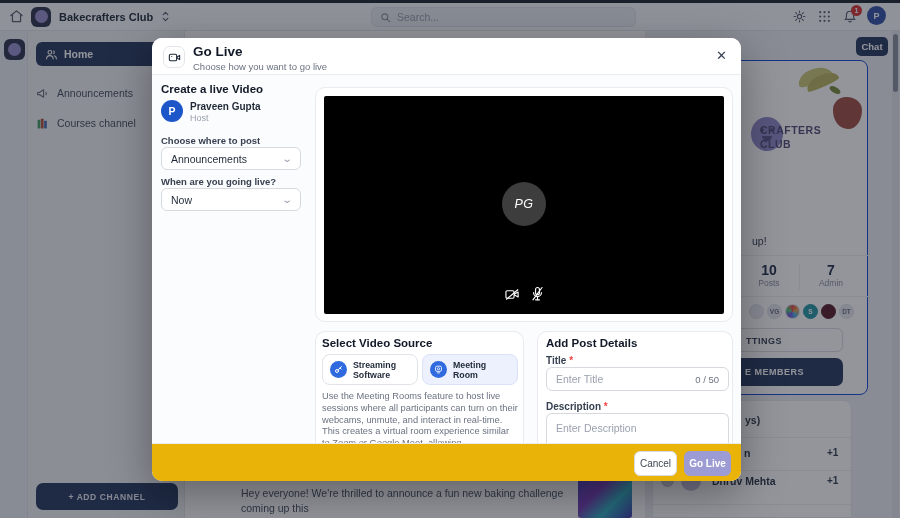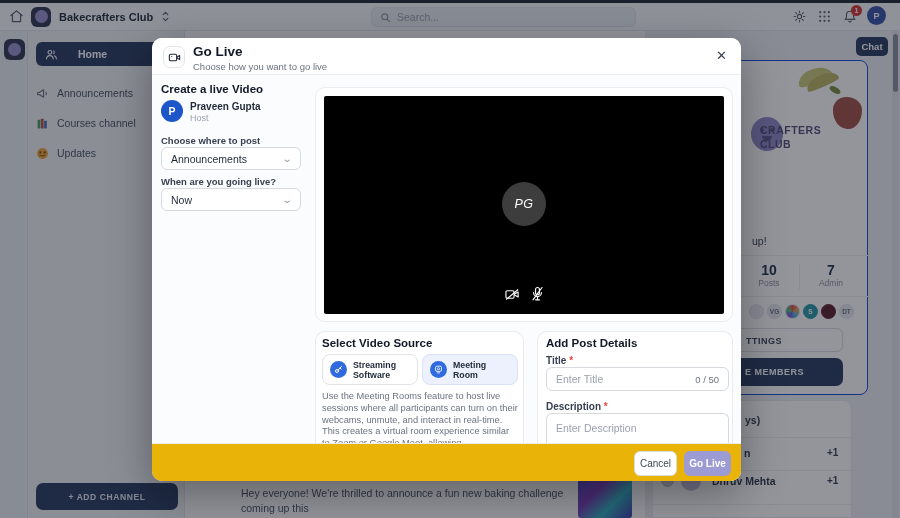--- a/index.html
+++ b/index.html
@@ -18,21 +18,21 @@
   .ws-name { font-size:11px; font-weight:bold; color:#26303e; }
   .searchbar { left:371px; top:7px; width:265px; height:20px; background:#eceef2; border:1px solid #e2e4e9; border-radius:6px; display:flex; align-items:center; gap:6px; padding:0 8px; }
   .searchbar input { border:0; background:transparent; outline:none; font-size:10.5px; color:#5b6472; width:200px; font-family:"Liberation Sans",sans-serif; }
   .searchbar input::placeholder { color:#9aa2af; }
   .badge { position:absolute; top:-4px; right:-5px; width:11px; height:11px; border-radius:50%; background:#d93a3a; color:#fff; font-size:7px; font-weight:bold; display:flex; align-items:center; justify-content:center; }
   .avatar-p { width:19px; height:19px; border-radius:50%; background:#3a57a8; color:#fff; font-size:9px; font-weight:bold; display:flex; align-items:center; justify-content:center; }
   .rail { left:0; top:31px; width:28px; height:487px; background:#eceef2; border-right:1px solid #e0e2e7; }
   .rail-ws { left:4px; top:39px; width:21px; height:21px; border-radius:6px; background:#343a52; display:flex; align-items:center; justify-content:center; }
   .rail-ws .flower { width:13px; height:13px; border-radius:50%; background:#9c92cf; }
   .sidebar { left:28px; top:31px; width:157px; height:487px; background:#f1f2f5; border-right:1px solid #e4e6ea; }
-  .side-home { left:36px; top:42px; width:142px; height:24px; background:#2d3e63; border-radius:6px; color:#fff; font-size:10.5px; font-weight:bold; display:flex; align-items:center; gap:20px; padding:0 9px; }
+  .side-home { left:36px; top:42px; width:142px; height:24px; background:#2d3e63; border-radius:6px; color:#fff; font-size:10.5px; font-weight:bold; display:flex; align-items:center; gap:6px; padding:0 9px; }
   .side-item { position:absolute; left:36px; width:142px; height:18px; display:flex; align-items:center; gap:8px; font-size:10.5px; color:#4b5563; }
   .add-channel { left:36px; top:483px; width:142px; height:27px; background:#2d3e63; border-radius:7px; color:#e8eaf2; font-size:8.5px; font-weight:bold; letter-spacing:.6px; display:flex; align-items:center; justify-content:center; }
   .feed { left:185px; top:31px; width:460px; height:487px; background:#ffffff; }
   .post-text { position:absolute; left:56px; top:455px; width:340px; font-size:10.5px; line-height:15px; color:#4b5563; }
   .post-thumb { position:absolute; left:393px; top:446px; width:54px; height:41px; border-radius:3px;
     background:linear-gradient(135deg,#4f46c0 0%,#7a3fb8 35%,#35b3c4 65%,#463cae 100%); }
   .chat-btn { left:856px; top:37px; width:32px; height:19px; background:#2d3e63; border-radius:5px; color:#fff; font-size:9.5px; font-weight:bold; display:flex; align-items:center; justify-content:center; }
   .club-card { left:668px; top:60px; width:200px; height:335px; background:#ffffff; border-radius:8px; border:1px solid #1d4ed8; }
   .club-line { font-weight:800; font-size:10.5px; letter-spacing:.5px; color:#55517a; }
   .stat-val { font-size:14px; font-weight:bold; color:#27354f; text-align:center; }
@@ -177,31 +177,20 @@
   <div class="side-item" style="top:114px">
     <span>
       <svg width="13" height="13" viewBox="0 0 24 24">
           <rect x="3" y="5" width="5" height="16" rx="1" fill="#4d9e6b"></rect>
           <rect x="9" y="3" width="5" height="18" rx="1" fill="#b4543f"></rect>
           <rect x="15" y="7" width="5" height="14" rx="1" fill="#4a6fb5"></rect>
         </svg>
     </span>
     <span>Courses channel</span>
   </div>
-  <div class="side-item" style="top:144px">
-    <span>
-      <svg width="13" height="13" viewBox="0 0 24 24">
-          <circle cx="12" cy="12" r="10" fill="#f0a43a"></circle>
-          <circle cx="8" cy="10" r="2" fill="#7a4b12"></circle>
-          <circle cx="16" cy="10" r="2" fill="#7a4b12"></circle>
-          <path d="M7 15c1.5 2 8.5 2 10 0" stroke="#7a4b12" stroke-width="1.8" fill="none" stroke-linecap="round"></path>
-        </svg>
-    </span>
-    <span>Updates</span>
-  </div>
 
   <div class="abs add-channel">+ ADD CHANNEL</div>
 
   <div class="abs feed">
     <div class="post-text">
       <div>Hey everyone! We're thrilled to announce a fun new baking challenge coming up this</div>
       <div>weekend. Whether you're a beginner or a seasoned baker, join us to whip up...</div>
     </div>
     <div class="post-thumb"></div>
   </div>

